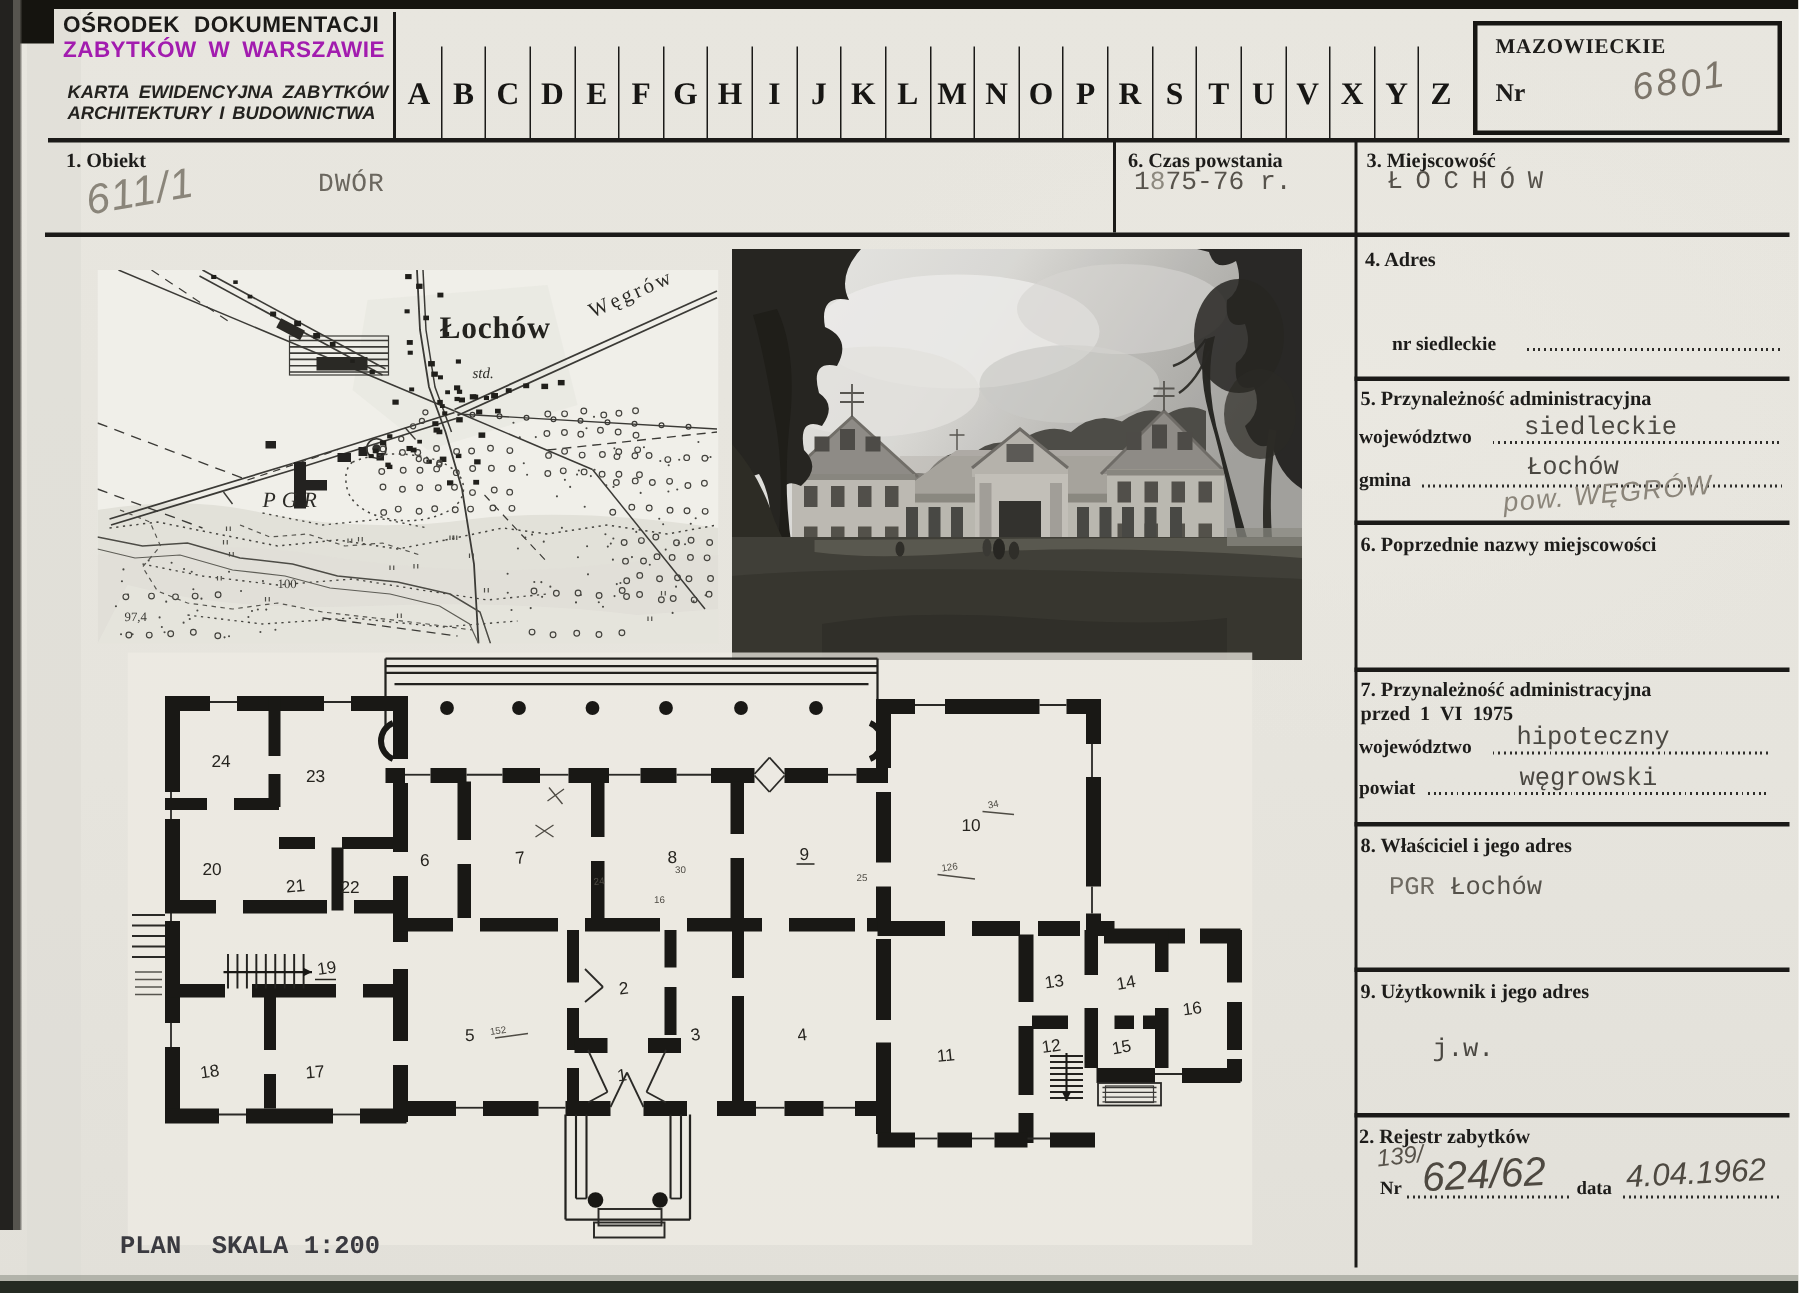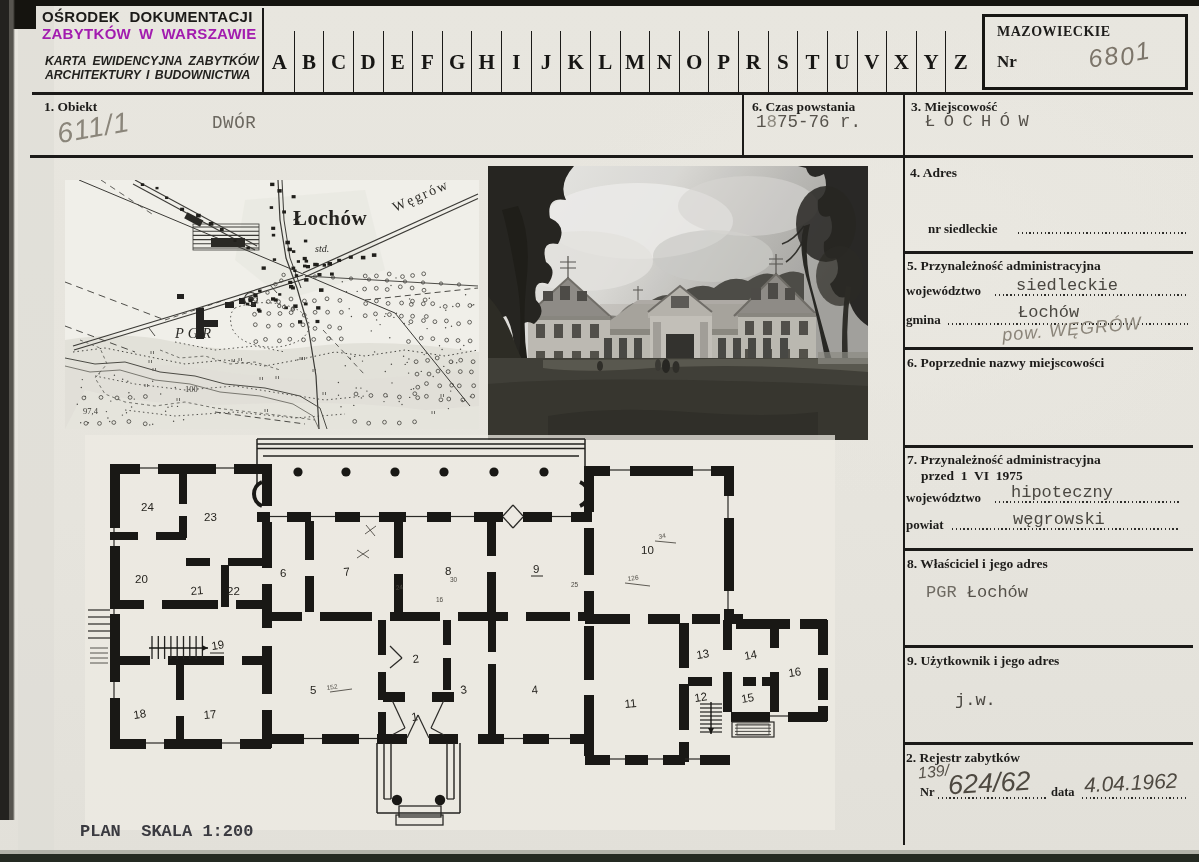--- a/index.html
+++ b/index.html
@@ -119,21 +119,21 @@
   <div class="abs mono" style="left:1018px;top:303px;font-size:17px;">Łochów</div>
 
   <div class="abs hand" style="left:1002px;top:319px;font-size:18px;color:#8b857a;transform:rotate(-5deg);letter-spacing:1px;">pow. WĘGRÓW</div>
 
   <div class="abs" style="left:903px;top:347px;width:290px;height:2.6px;background:#1b1a18;"></div>
 
   <div class="abs serifb" style="left:907px;top:355px;font-size:13.5px;">6. Poprzednie nazwy miejscowości</div>
 
   <div class="abs" style="left:903px;top:445px;width:290px;height:2.6px;background:#1b1a18;"></div>
 
-  <div class="abs serifb" style="left:907px;top:452px;font-size:13.5px;">7. Przynależność administracyjna<br><span style="margin-left:14px;">przed&nbsp; 1&nbsp; VI&nbsp; 1975</span></div>
+  <div class="abs serifb" style="left:907px;top:452px;font-size:13.5px;">7. Przynależność administracyjna<br><span style="">przed&nbsp; 1&nbsp; VI&nbsp; 1975</span></div>
 
   <div class="abs serifb" style="left:906px;top:490px;font-size:13px;">województwo</div>
   <div class="dots" style="left:995px;top:501px;width:185px;"></div>
 
   <div class="abs mono" style="left:1011px;top:483px;font-size:17px;">hipoteczny</div>
 
   <div class="abs serifb" style="left:906px;top:517px;font-size:13px;">powiat</div>
   <div class="dots" style="left:952px;top:528px;width:228px;"></div>
 
   <div class="abs mono" style="left:1013px;top:510px;font-size:17px;">węgrowski</div>

